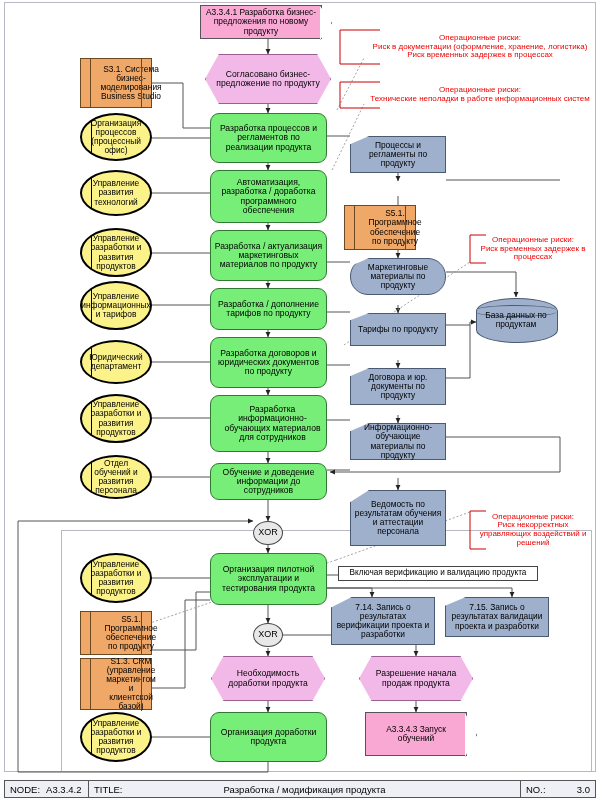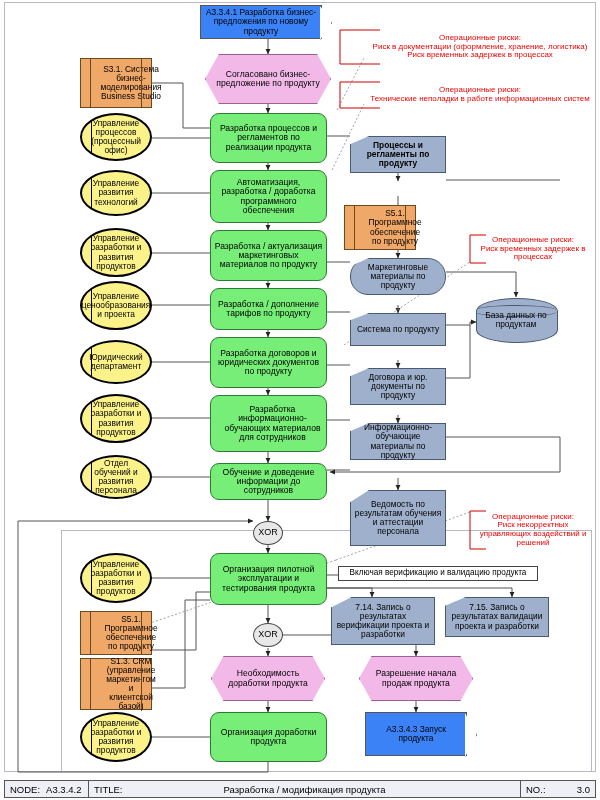--- a/index.html
+++ b/index.html
@@ -17,21 +17,21 @@
   .proc{background:#77ee77;border:1px solid #2f7a33;border-radius:9px;font-size:8.6px;color:#000;}
   .role{background:#fbf28a;border:2px solid #000;border-radius:50%;font-size:8.4px;color:#000;}
   .role .bar{position:absolute;left:9px;top:14%;bottom:14%;width:0;border-left:1.6px solid #000;}
   .sys{background:#f0a868;border:1px solid #6b4a22;font-size:8.4px;color:#000;padding-left:30px;}
   .sys .lbar{position:absolute;left:9px;top:0;bottom:0;border-left:1px solid #6b4a22;}
   .sys .rbar{position:absolute;right:9px;top:0;bottom:0;border-right:1px solid #6b4a22;}
   .doc{background:#9fb0cc;border:1px solid #4a5a74;font-size:8.4px;color:#000;
        clip-path:polygon(20% 0,100% 0,100% 100%,0 100%,0 22%);}
   .hex{background:#f2b9e8;border:1px solid #9b5f93;font-size:8.6px;color:#000;
        clip-path:polygon(11% 0,89% 0,100% 50%,89% 100%,11% 100%,0 50%);}
-  .ext{background:#3b82f6;border:1px solid #555;font-size:8.4px;color:#000;}
+  .ext{background:#f9a8d4;border:1px solid #555;font-size:8.4px;color:#000;}
   .ext::after{content:"";position:absolute;right:-11px;top:0;width:11px;height:100%;
        background:#ffffff;border:1px solid #555;border-left:none;
        clip-path:polygon(0 0,100% 50%,0 100%);}
   .note{background:#ffffff;border:1px solid #444;font-size:8.2px;color:#000;}
   .risk{color:#ee0000;font-size:8px;background:transparent;border:none;text-align:center;}
   .xor{background:#e8e8e8;border:1.4px solid #444;border-radius:50%;font-size:9px;color:#000;}
   .db{font-size:8.4px;color:#000;}
   .db .cyl{position:absolute;left:0;top:0;width:100%;height:100%;
            background:#9fb0cc;border:1px solid #4a5a74;border-radius:50%/13px;}
   .db .lip{position:absolute;left:0;top:7px;width:100%;height:10px;
@@ -176,33 +176,33 @@
       </div>
     <div class="node proc" style="left:210px;top:553px;width:117px;height:52px;">
       <span>Организация пилотной эксплуатации и тестирования продукта</span>
       </div>
     <div class="node proc" style="left:210px;top:712px;width:117px;height:50px;">
       <span>Организация доработки продукта</span>
       </div>
 
     <div class="node role" style="left:80px;top:113px;width:72px;height:48px;">
       <i class="bar"></i>
-      <span>Управление процессов (процессный офис)</span>
+      <span>Организация процессов (процессный офис)</span>
       </div>
     <div class="node role" style="left:80px;top:170px;width:72px;height:46px;">
       <i class="bar"></i>
       <span>Управление развития технологий</span>
       </div>
     <div class="node role" style="left:80px;top:228px;width:72px;height:49px;">
       <i class="bar"></i>
       <span>Управление разработки и развития продуктов</span>
       </div>
     <div class="node role" style="left:80px;top:281px;width:72px;height:49px;">
       <i class="bar"></i>
-      <span>Управление ценообразования и проекта</span>
+      <span>Управление информационных и тарифов</span>
       </div>
     <div class="node role" style="left:80px;top:340px;width:72px;height:44px;">
       <i class="bar"></i>
       <span>Юридический департамент</span>
       </div>
     <div class="node role" style="left:80px;top:394px;width:72px;height:49px;">
       <i class="bar"></i>
       <span>Управление разработки и развития продуктов</span>
       </div>
     <div class="node role" style="left:80px;top:455px;width:72px;height:44px;">
@@ -232,28 +232,28 @@
       <i class="lbar"></i>
       <i class="rbar"></i>
       <span>S5.1. Программное обеспечение по продукту</span>
       </div>
     <div class="node sys" style="left:80px;top:658px;width:72px;height:52px;">
       <i class="lbar"></i>
       <i class="rbar"></i>
       <span>S1.3. CRM (управление маркетингом и клиентской базой)</span>
       </div>
 
-    <div class="node doc" style="left:350px;top:136px;width:96px;height:37px;font-weight:bold;">
+    <div class="node doc" style="left:350px;top:136px;width:96px;height:37px;">
       <span>Процессы и регламенты по продукту</span>
       </div>
     <div class="node doc" style="left:350px;top:258px;width:96px;height:37px;border-radius:18px;">
       <span>Маркетинговые материалы по продукту</span>
       </div>
     <div class="node doc" style="left:350px;top:313px;width:96px;height:33px;">
-      <span>Система по продукту</span>
+      <span>Тарифы по продукту</span>
       </div>
     <div class="node doc" style="left:350px;top:368px;width:96px;height:37px;">
       <span>Договора и юр. документы по продукту</span>
       </div>
     <div class="node doc" style="left:350px;top:423px;width:96px;height:37px;">
       <span>Информационно-обучающие материалы по продукту</span>
       </div>
     <div class="node doc" style="left:350px;top:490px;width:96px;height:56px;">
       <span>Ведомость по результатам обучения и аттестации персонала</span>
       </div>
@@ -278,21 +278,21 @@
       </div>
 
     <div class="node hex" style="left:211px;top:656px;width:114px;height:45px;">
       <span>Необходимость доработки продукта</span>
       </div>
     <div class="node hex" style="left:359px;top:656px;width:114px;height:45px;">
       <span>Разрешение начала продаж продукта</span>
       </div>
 
     <div class="node ext" style="left:365px;top:712px;width:102px;height:44px;">
-      <span>A3.3.4.3 Запуск продукта</span>
+      <span>A3.3.4.3 Запуск обучений</span>
       </div>
 
     <div class="node note" style="left:338px;top:566px;width:200px;height:15px;font-size:8.2px;">
       <span>Включая верификацию и валидацию продукта</span>
       </div>
 
     <div class="node risk" style="left:364px;top:30px;width:232px;height:34px;white-space:pre-line;">
       <span>Операционные риски:
 Риск в документации (оформление, хранение, логистика)
 Риск временных задержек в процессах</span></div>

